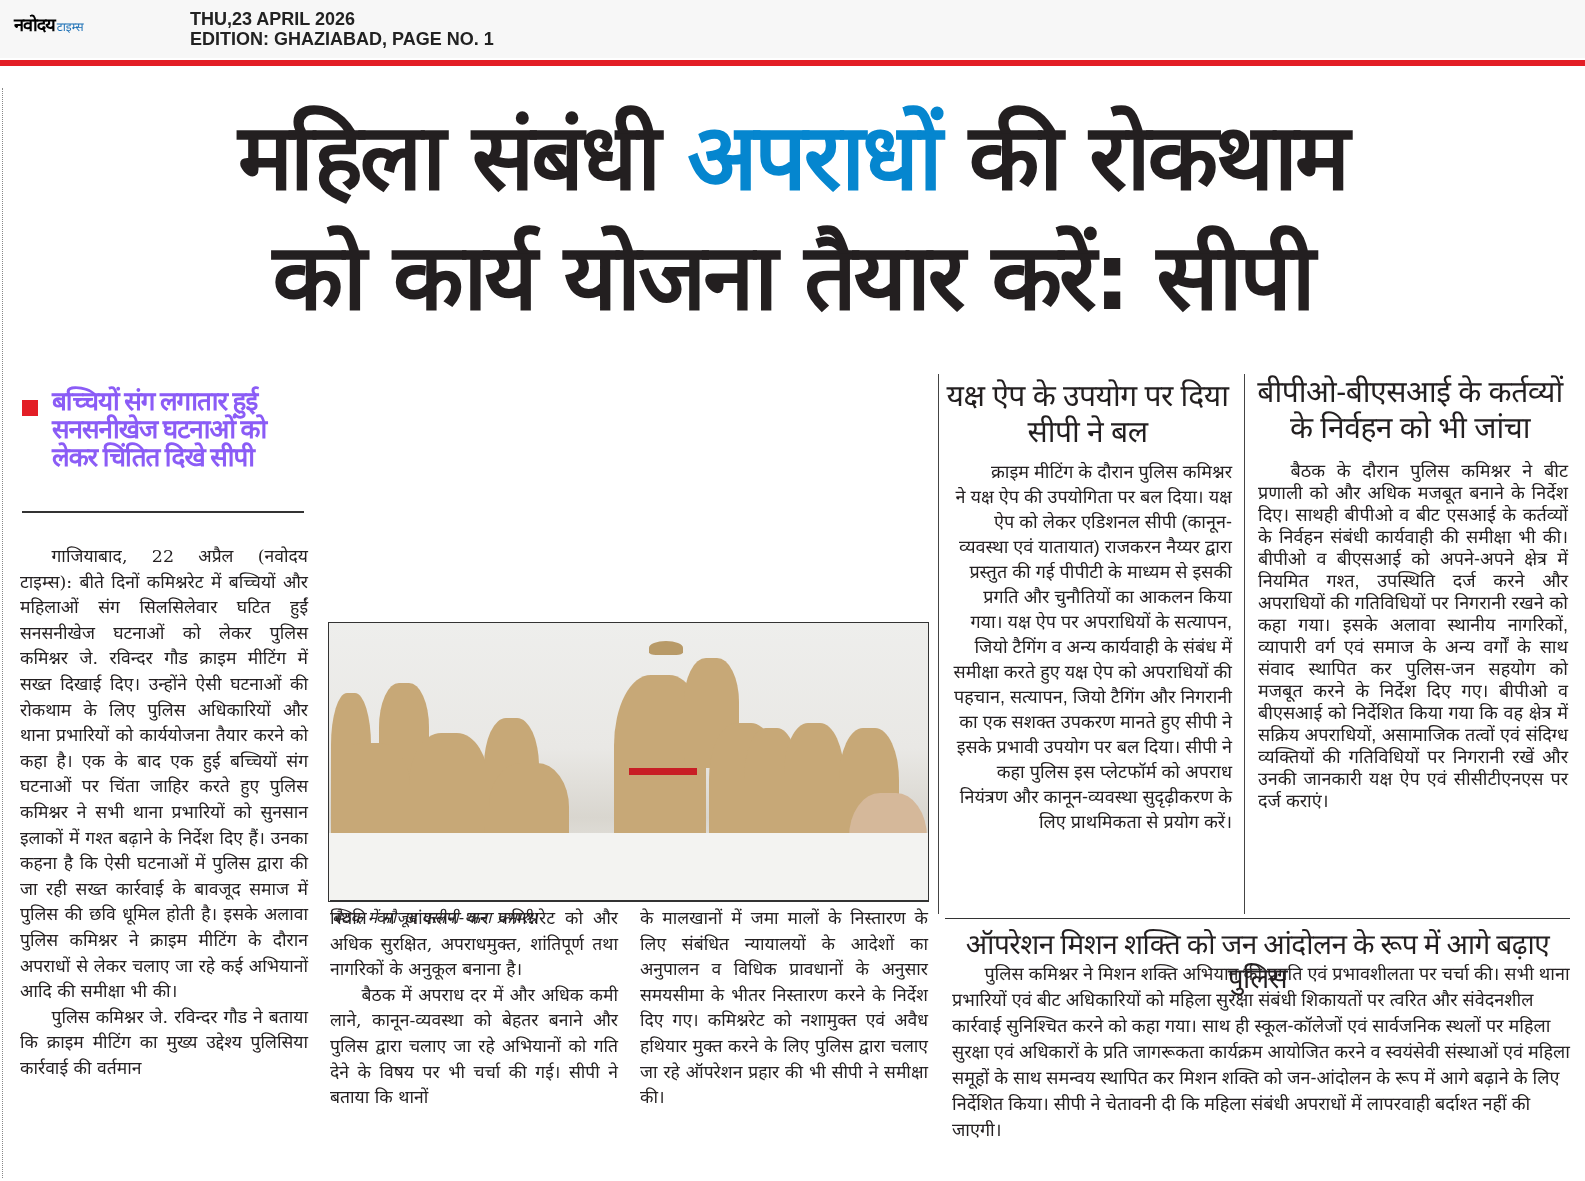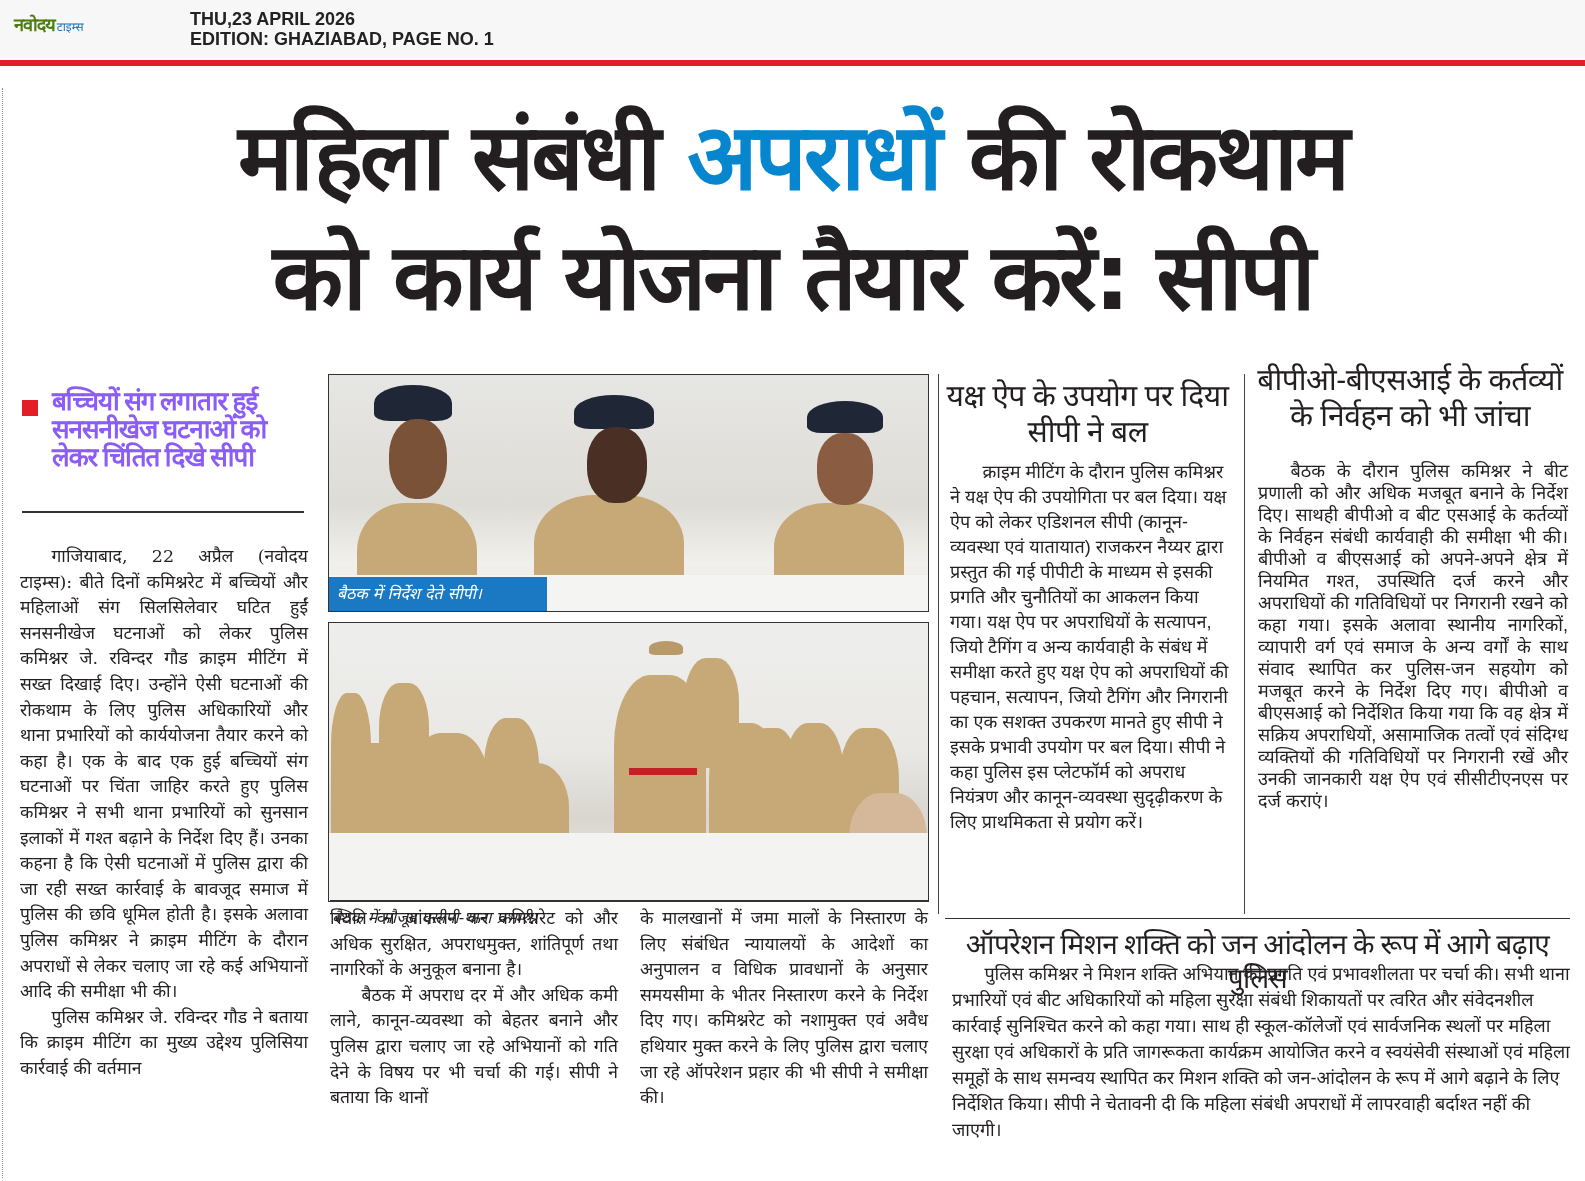--- a/index.html
+++ b/index.html
@@ -1,21 +1,21 @@
 <!DOCTYPE html>
 <html><head>
 <meta charset="utf-8">
 <style>
   * { box-sizing: border-box; margin: 0; padding: 0; }
   html, body { width: 1585px; height: 1181px; overflow: hidden; background: #ffffff; }
   body { font-family: "DejaVu Sans", sans-serif; color: #231f20; position: relative; }
 
   .topbar { position: absolute; left: 0; top: 0; width: 1585px; height: 58px; background: #f7f7f7; }
   .logo { position: absolute; left: 14px; top: 12px; height: 26px; display: flex; align-items: baseline; }
-  .logo-main { color: #4d7c0f; font-family: "DejaVu Sans", sans-serif; font-weight: 900; font-size: 18px; letter-spacing: -1px; }
+  .logo-main { color: #000000; font-family: "DejaVu Sans", sans-serif; font-weight: 900; font-size: 18px; letter-spacing: -1px; }
   .logo-sub { color: #1a6fb5; font-family: "DejaVu Sans", sans-serif; font-size: 12px; margin-left: 2px; }
   .meta { position: absolute; left: 162px; top: 9px; font-family: "Liberation Sans", sans-serif; font-weight: 700; font-size: 18px; line-height: 20px; color: #222; margin-left: 28px; }
   .redline { position: absolute; left: 0; top: 60px; width: 1585px; height: 6px; background: #e31e26; }
 
   .page { position: absolute; left: 0; top: 68px; width: 1585px; height: 1113px; }
   .leftdots { position: absolute; left: 2px; top: 20px; width: 0; height: 1090px; border-left: 1px dotted #888; }
 
   .headline { position: absolute; left: 0; width: 1585px; text-align: center; font-family: "DejaVu Sans", sans-serif; font-weight: 900; color: #231f20; letter-spacing: -3px; }
   .hl1 { top: 30px; font-size: 92px; line-height: 120px; }
   .hl2 { top: 150px; font-size: 92px; line-height: 120px; }
@@ -40,22 +40,22 @@
   .caption2 { position: absolute; left: 332px; top: 838px; font-family: "DejaVu Serif", serif; font-style: italic; font-size: 16px; line-height: 24px; color: #231f20; }
   .table { position: absolute; background: #f4f4f2; }
   .rule-h { position: absolute; height: 1px; background: #333; }
   .col2 { left: 330px; top: 838px; width: 288px; }
   .col3 { left: 640px; top: 838px; width: 288px; }
 
   .vrule { position: absolute; width: 1px; background: #444; }
 
   .side-head { position: absolute; text-align: center; font-family: "Liberation Sans", sans-serif; font-size: 30px; line-height: 36px; color: #231f20; letter-spacing: -0.5px; }
   .sh1 { left: 945px; top: 310px; width: 285px; }
-  .sh2 { left: 1250px; top: 294px; width: 320px; }
-  .col4 { left: 950px; top: 392px; width: 282px; font-family: "Liberation Sans", sans-serif; font-size: 18px; line-height: 25px; text-align: left; }
+  .sh2 { left: 1250px; top: 306px; width: 320px; }
+  .col4 { left: 950px; top: 392px; width: 282px; font-family: "Liberation Sans", sans-serif; font-size: 18px; line-height: 25px; text-align: right; }
   .col5 { left: 1258px; top: 392px; width: 310px; font-family: "Liberation Sans", sans-serif; font-size: 18px; line-height: 22px; }
 
   .op-head { position: absolute; left: 945px; top: 860px; width: 625px; text-align: center; font-family: Liberation Serif, serif; font-size: 28px; line-height: 34px; color: #231f20; letter-spacing: -0.5px; }
   .col6 { left: 952px; top: 893px; width: 620px; font-family: "Liberation Sans", sans-serif; font-size: 18px; line-height: 26px; text-align: left; }
 </style>
 </head>
 <body>
 
 <div class="topbar">
   <div class="logo">
@@ -81,33 +81,20 @@
     <div class="red-square"></div>
     <div class="subhead">बच्चियों संग लगातार हुई सनसनीखेज घटनाओं को लेकर चिंतित दिखे सीपी</div>
   </div>
   <div class="subhead-rule"></div>
 
   <div class="col col1">
     <p>गाजियाबाद, 22 अप्रैल (नवोदय टाइम्स): बीते दिनों कमिश्नरेट में बच्चियों और महिलाओं संग सिलसिलेवार घटित हुईं सनसनीखेज घटनाओं को लेकर पुलिस कमिश्नर जे. रविन्दर गौड क्राइम मीटिंग में सख्त दिखाई दिए। उन्होंने ऐसी घटनाओं की रोकथाम के लिए पुलिस अधिकारियों और थाना प्रभारियों को कार्ययोजना तैयार करने को कहा है। एक के बाद एक हुई बच्चियों संग घटनाओं पर चिंता जाहिर करते हुए पुलिस कमिश्नर ने सभी थाना प्रभारियों को सुनसान इलाकों में गश्त बढ़ाने के निर्देश दिए हैं। उनका कहना है कि ऐसी घटनाओं में पुलिस द्वारा की जा रही सख्त कार्रवाई के बावजूद समाज में पुलिस की छवि धूमिल होती है। इसके अलावा पुलिस कमिश्नर ने क्राइम मीटिंग के दौरान अपराधों से लेकर चलाए जा रहे कई अभियानों आदि की समीक्षा भी की।</p>
     <p>पुलिस कमिश्नर जे. रविन्दर गौड ने बताया कि क्राइम मीटिंग का मुख्य उद्देश्य पुलिसिया कार्रवाई की वर्तमान</p>
   </div>
 
-  <div class="photo photo1">
-    <div class="officer" style="left:28px;top:128px;width:120px;height:120px;"></div>
-    <div class="cap" style="left:45px;top:10px;width:78px;height:36px;"></div>
-    <div class="officer" style="left:60px;top:44px;width:58px;height:80px;background:#7a5238;border-radius:45%;"></div>
-    <div class="officer" style="left:205px;top:120px;width:150px;height:120px;"></div>
-    <div class="cap" style="left:245px;top:20px;width:80px;height:34px;"></div>
-    <div class="officer" style="left:258px;top:52px;width:60px;height:76px;background:#4a3024;border-radius:45%;"></div>
-    <div class="officer" style="left:445px;top:128px;width:130px;height:110px;"></div>
-    <div class="cap" style="left:478px;top:26px;width:76px;height:32px;"></div>
-    <div class="officer" style="left:488px;top:58px;width:56px;height:72px;background:#8a5d43;border-radius:45%;"></div>
-    <div class="table" style="left:0;top:200px;width:601px;height:38px;"></div>
-    <div class="caption1">बैठक में निर्देश देते सीपी।</div>
-  </div>
 
   <div class="photo photo2">
     <div class="officer" style="left:2px;top:70px;width:40px;height:130px;"></div>
     <div class="officer" style="left:50px;top:60px;width:50px;height:110px;"></div>
     <div class="officer" style="left:2px;top:120px;width:80px;height:120px;"></div>
     <div class="officer" style="left:80px;top:110px;width:80px;height:130px;"></div>
     <div class="officer" style="left:155px;top:95px;width:55px;height:120px;"></div>
     <div class="officer" style="left:160px;top:140px;width:80px;height:110px;"></div>
     <div class="cap cap-khaki" style="left:320px;top:18px;width:34px;height:14px;"></div>
     <div class="officer" style="left:285px;top:52px;width:92px;height:176px;"></div>

